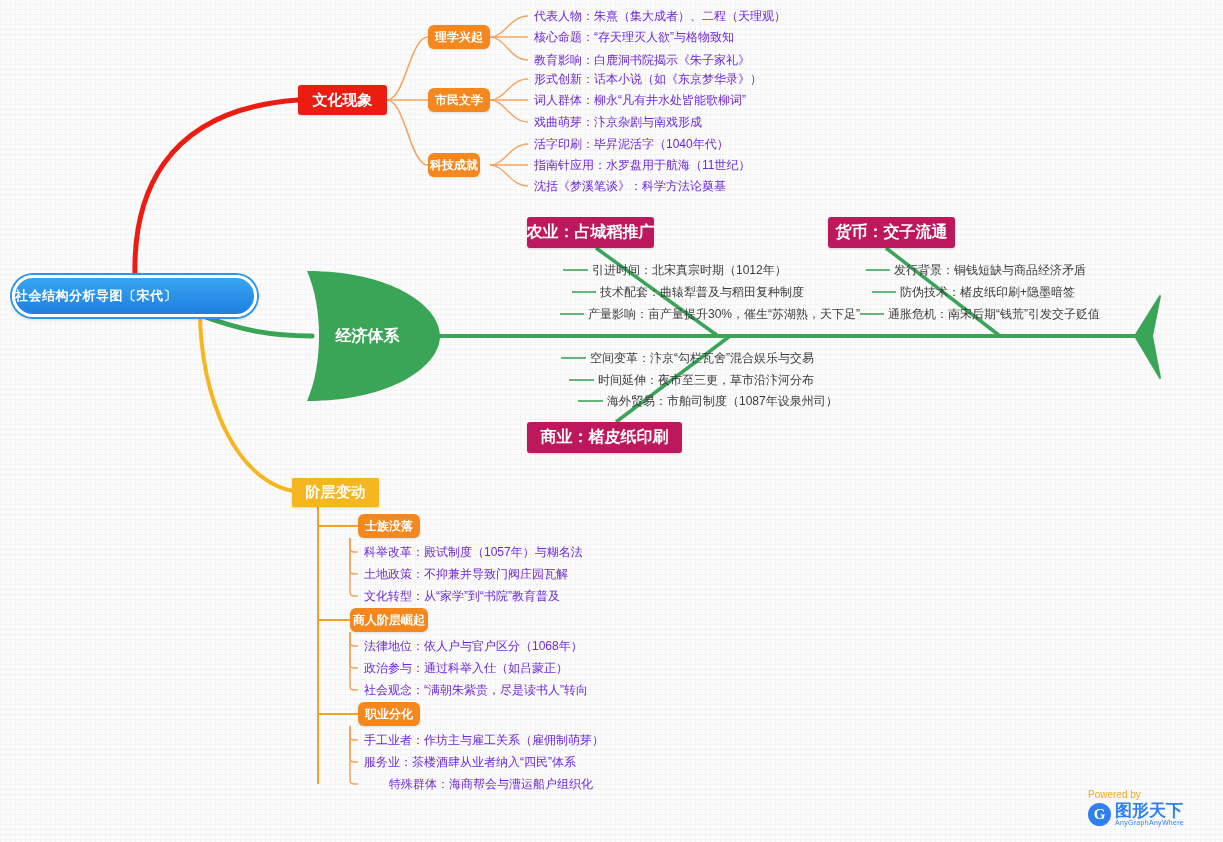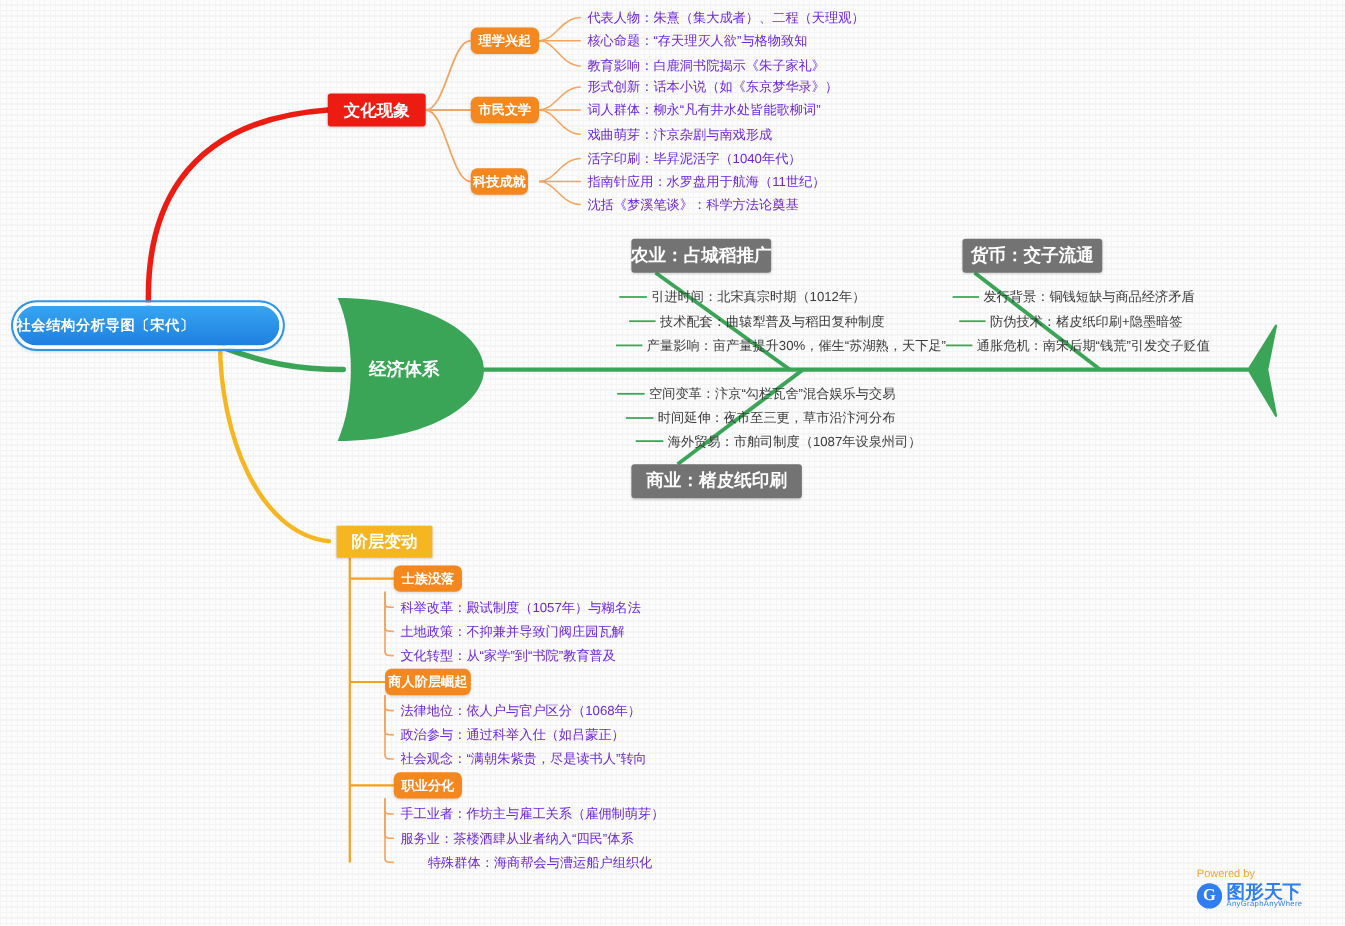--- a/index.html
+++ b/index.html
@@ -41,43 +41,42 @@
   }
 
   .topic-red{
     left:298px;top:85px;width:89px;height:30px;
     background:#ec1c12;color:#fff;border-radius:3px;
     font-size:15px;font-weight:bold;
     display:flex;align-items:center;justify-content:center;
     box-shadow:0 1px 2px rgba(0,0,0,.15);
   }
   .topic-yellow{
-    left:306px;top:478px;width:87px;height:29px;
+    left:292px;top:478px;width:87px;height:29px;
     background:#f6b622;color:#fff;border-radius:1px;
     font-size:15px;font-weight:bold;
     display:flex;align-items:center;justify-content:center;
     box-shadow:0 1px 2px rgba(0,0,0,.15);
   }
 
   
   .econ-head{
     position:absolute;left:295px;top:265px;width:145px;height:142px;z-index:2;
   }
   .econ-head .label{
     position:absolute;left:0;top:0;width:145px;height:142px;
     display:flex;align-items:center;justify-content:center;
     color:#fff;font-size:16px;font-weight:bold;
   }
 
   .green-box{
-    background:#737373;color:#fff;border-radius:3px;
+    background:#be185d;color:#fff;border-radius:3px;
     font-size:16px;font-weight:bold;
     display:flex;align-items:center;justify-content:center;
     box-shadow:0 1px 2px rgba(0,0,0,.15);
-    margin-left:47px;
   }
   .gb-agri{left:527px;top:217px;width:127px;height:31px;}
   .gb-comm{left:527px;top:422px;width:155px;height:31px;}
   .gb-money{left:828px;top:217px;width:127px;height:31px;}
 
   .pill{
     background:#f5871f;color:#fff;border-radius:6px;
     font-size:12px;font-weight:bold;
     display:flex;align-items:center;justify-content:center;
     box-shadow:0 1px 2px rgba(0,0,0,.12);

